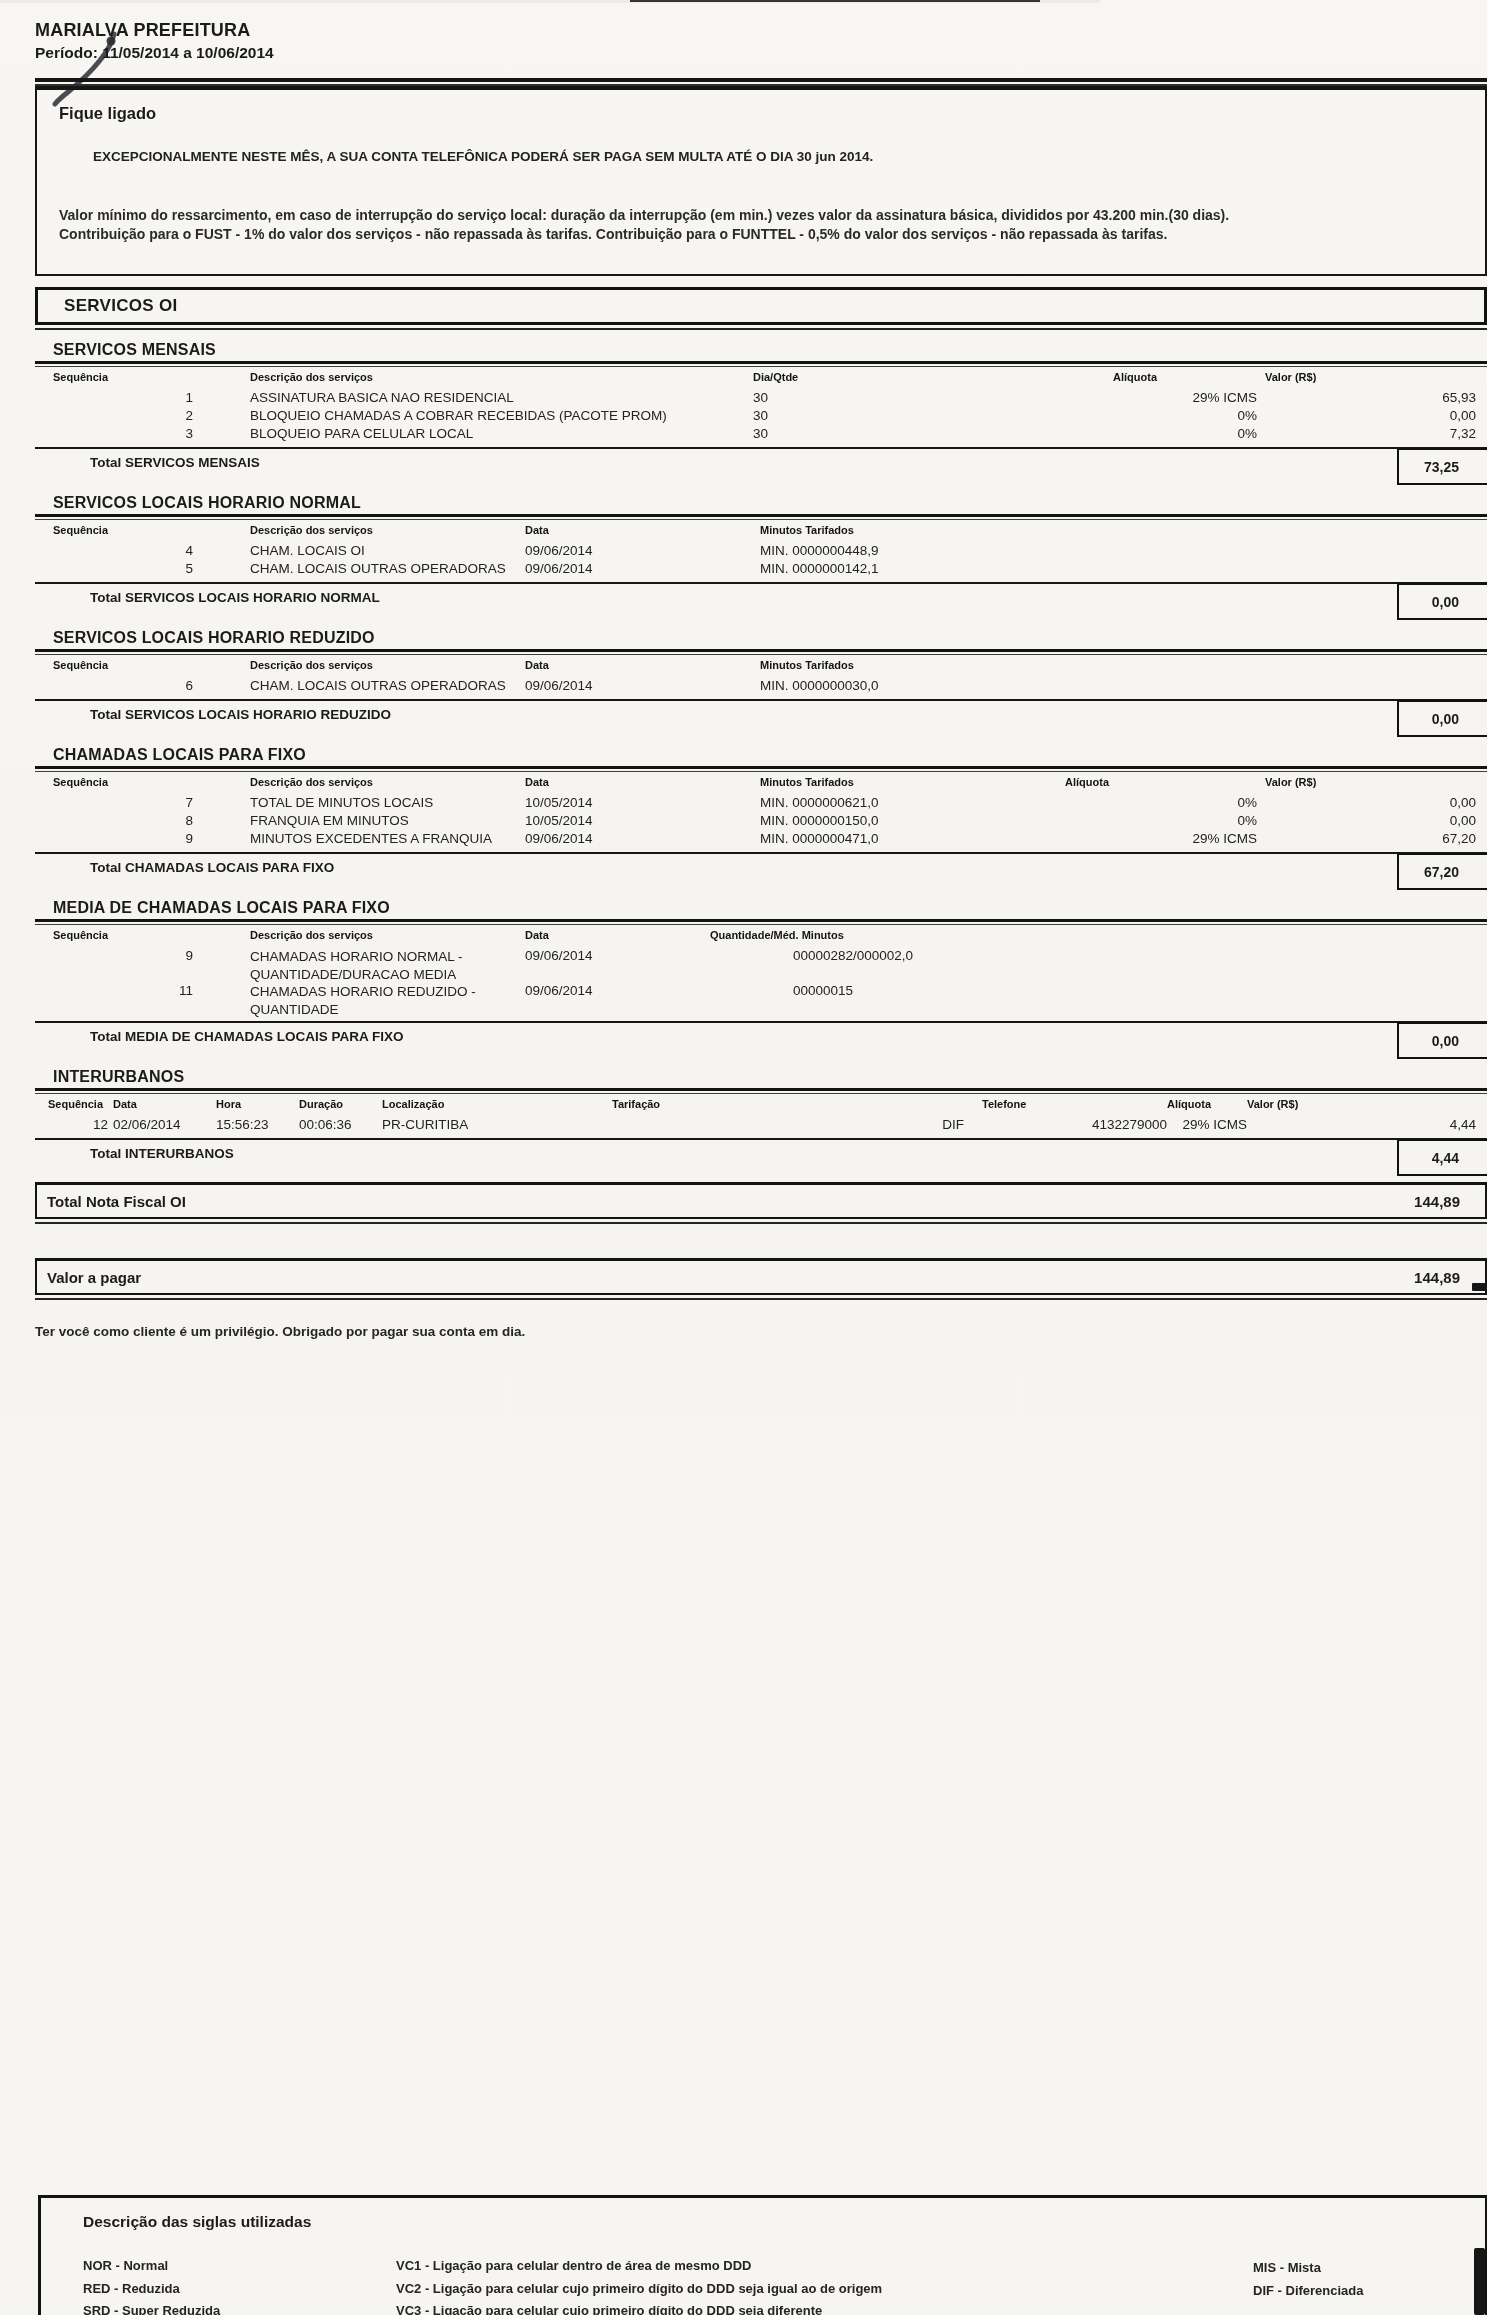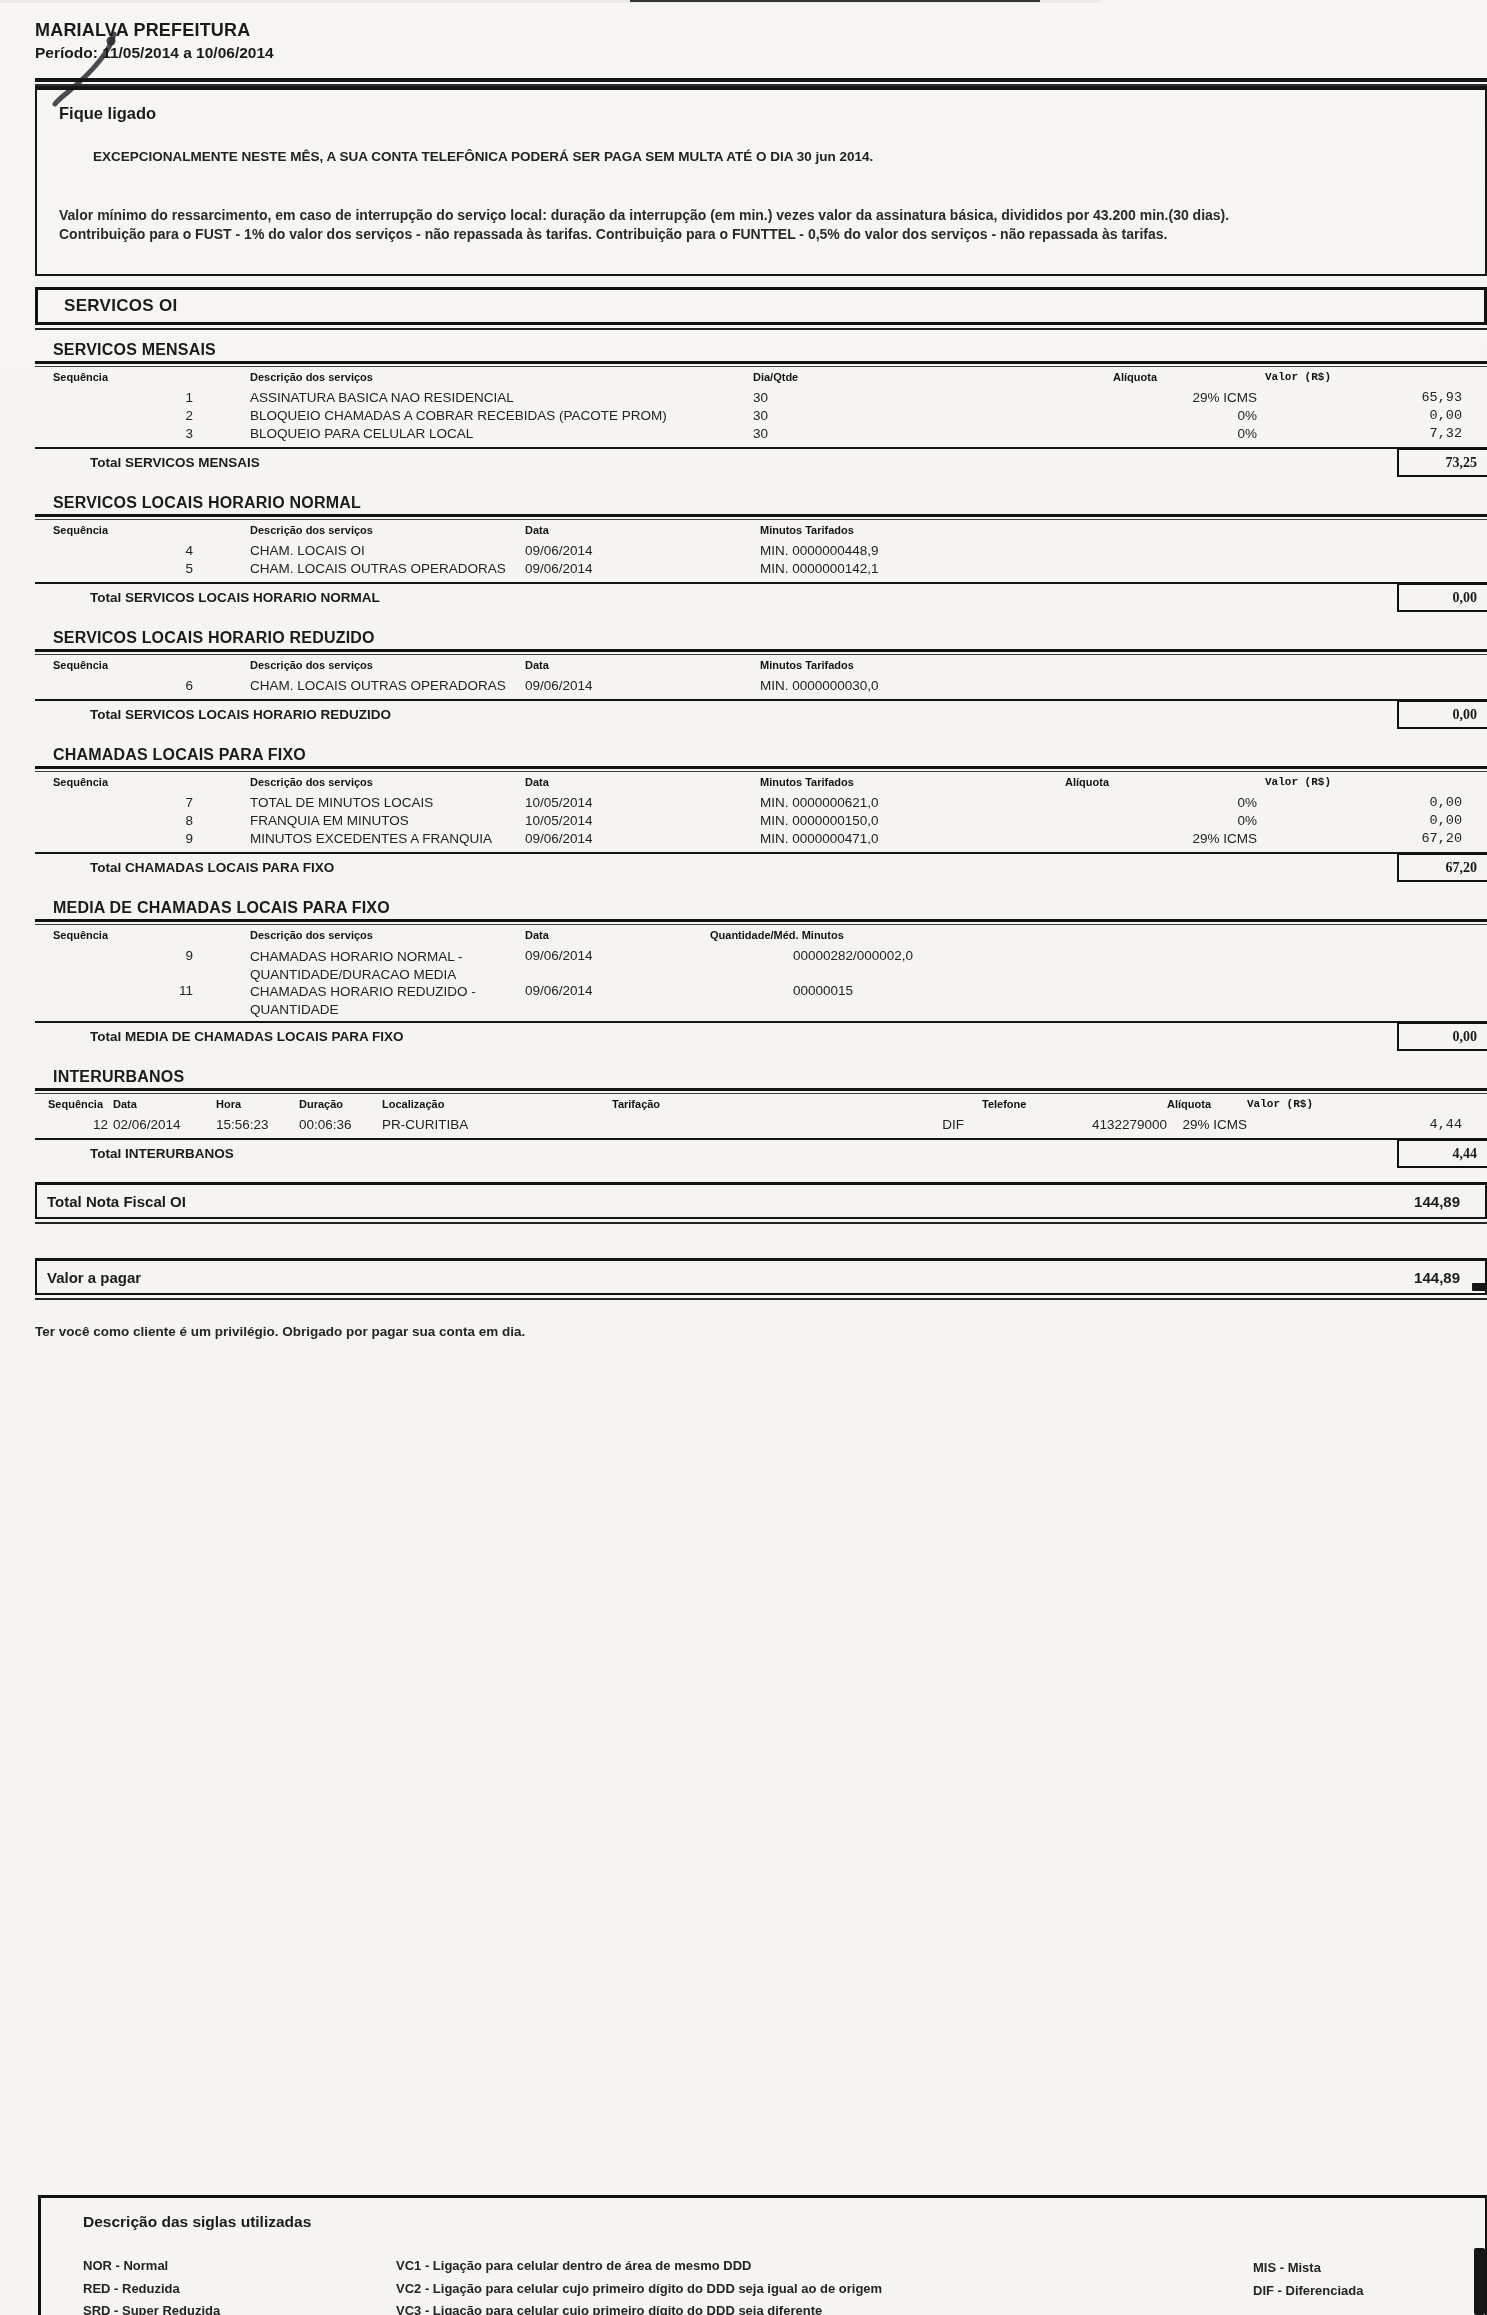--- a/index.html
+++ b/index.html
@@ -31,28 +31,28 @@
   
   .sec-title { margin-top:11px; margin-left:18px; font-size:16px; font-weight:bold; letter-spacing:.2px; }
   table.tbl { width:1452px; border-collapse:collapse; table-layout:fixed; margin-top:4px; }
   table.tbl th { font-size:11px; font-weight:bold; text-align:left; white-space:nowrap; height:19px; vertical-align:top; color:#141414; }
   table.tbl td { font-size:13.5px; height:18px; vertical-align:top; white-space:nowrap; color:#232323; }
   th.h-seq { padding-left:18px; overflow:visible; }
   td.seq { text-align:right; padding-right:12px; }
   th.h-desc, td.desc { padding-left:45px; }
   .r { text-align:right; }
   td.r.aliq, th.r.aliq { padding-right:8px; }
-  td.r.val, th.r.val { padding-right:25px;font-family:Liberation Mono, monospace; }
+  td.r.val, th.r.val { padding-right:11px; }
   td.qtd-val { padding-left:83px; }
   td.two-line { height:36px; line-height:17.5px; }
 
   
   .total-wrap { position:relative; border-top:2px solid #161616; height:36px; margin-top:3px; }
   .total-label { position:absolute; left:55px; top:6px; font-size:13.5px; font-weight:bold; }
-  .total-box { position:absolute; right:0; top:-1px; width:90px; height:29px; border:2px solid #111; border-right:none; display:flex; align-items:center; justify-content:flex-end; padding-right:10px; font-size:14px; font-weight:bold; background:transparent;font-family:Liberation Serif, serif; }
+  .total-box { position:absolute; right:0; top:-1px; width:90px; height:37px; border:2px solid #111; border-right:none; display:flex; align-items:center; justify-content:flex-end; padding-right:28px; font-size:14px; font-weight:bold; background:transparent; }
 
   
   .big-box { margin-top:8px; border:2px solid #141414; border-top-width:3px; height:37px; display:flex; align-items:center; justify-content:space-between; padding:0 25px 0 10px; }
   .big-box .lbl { font-size:15px; font-weight:bold; }
   .big-box .val { font-size:15px; font-weight:bold; }
   .big-gap { height:26px; }
   .footer-msg { margin-top:24px; font-size:13.5px; font-weight:bold; color:#262626; }
 
   
   .siglas-box { position:absolute; left:38px; right:0; top:2195px; height:200px; border:3px solid #131313; border-right-width:2px; padding:15px 0 0 42px; background:transparent; }

